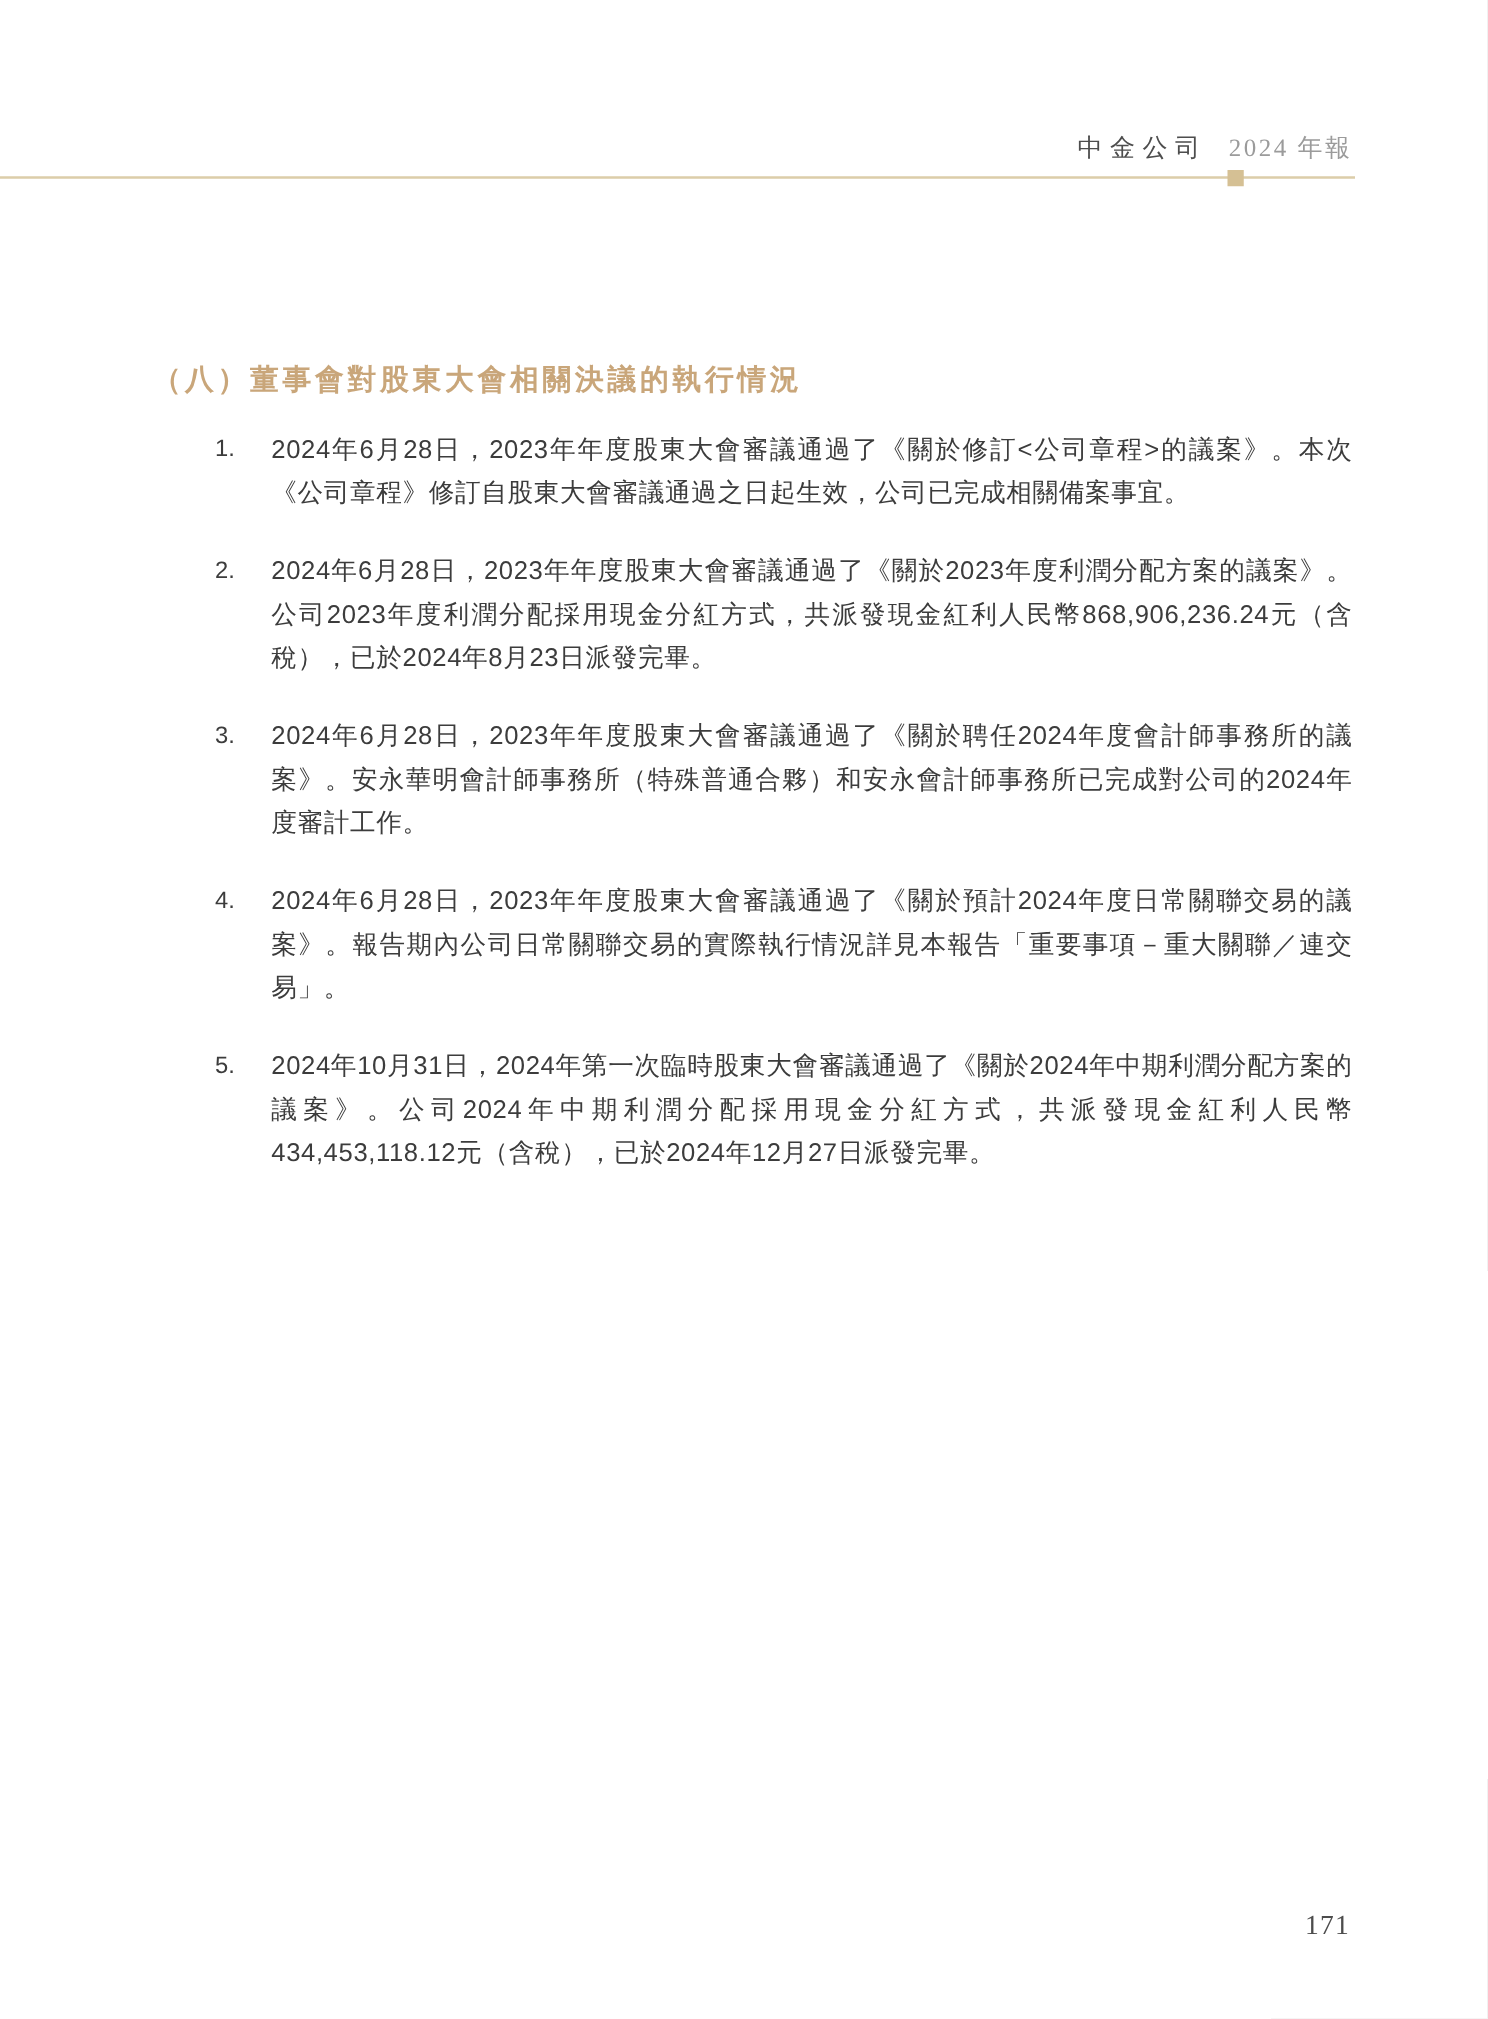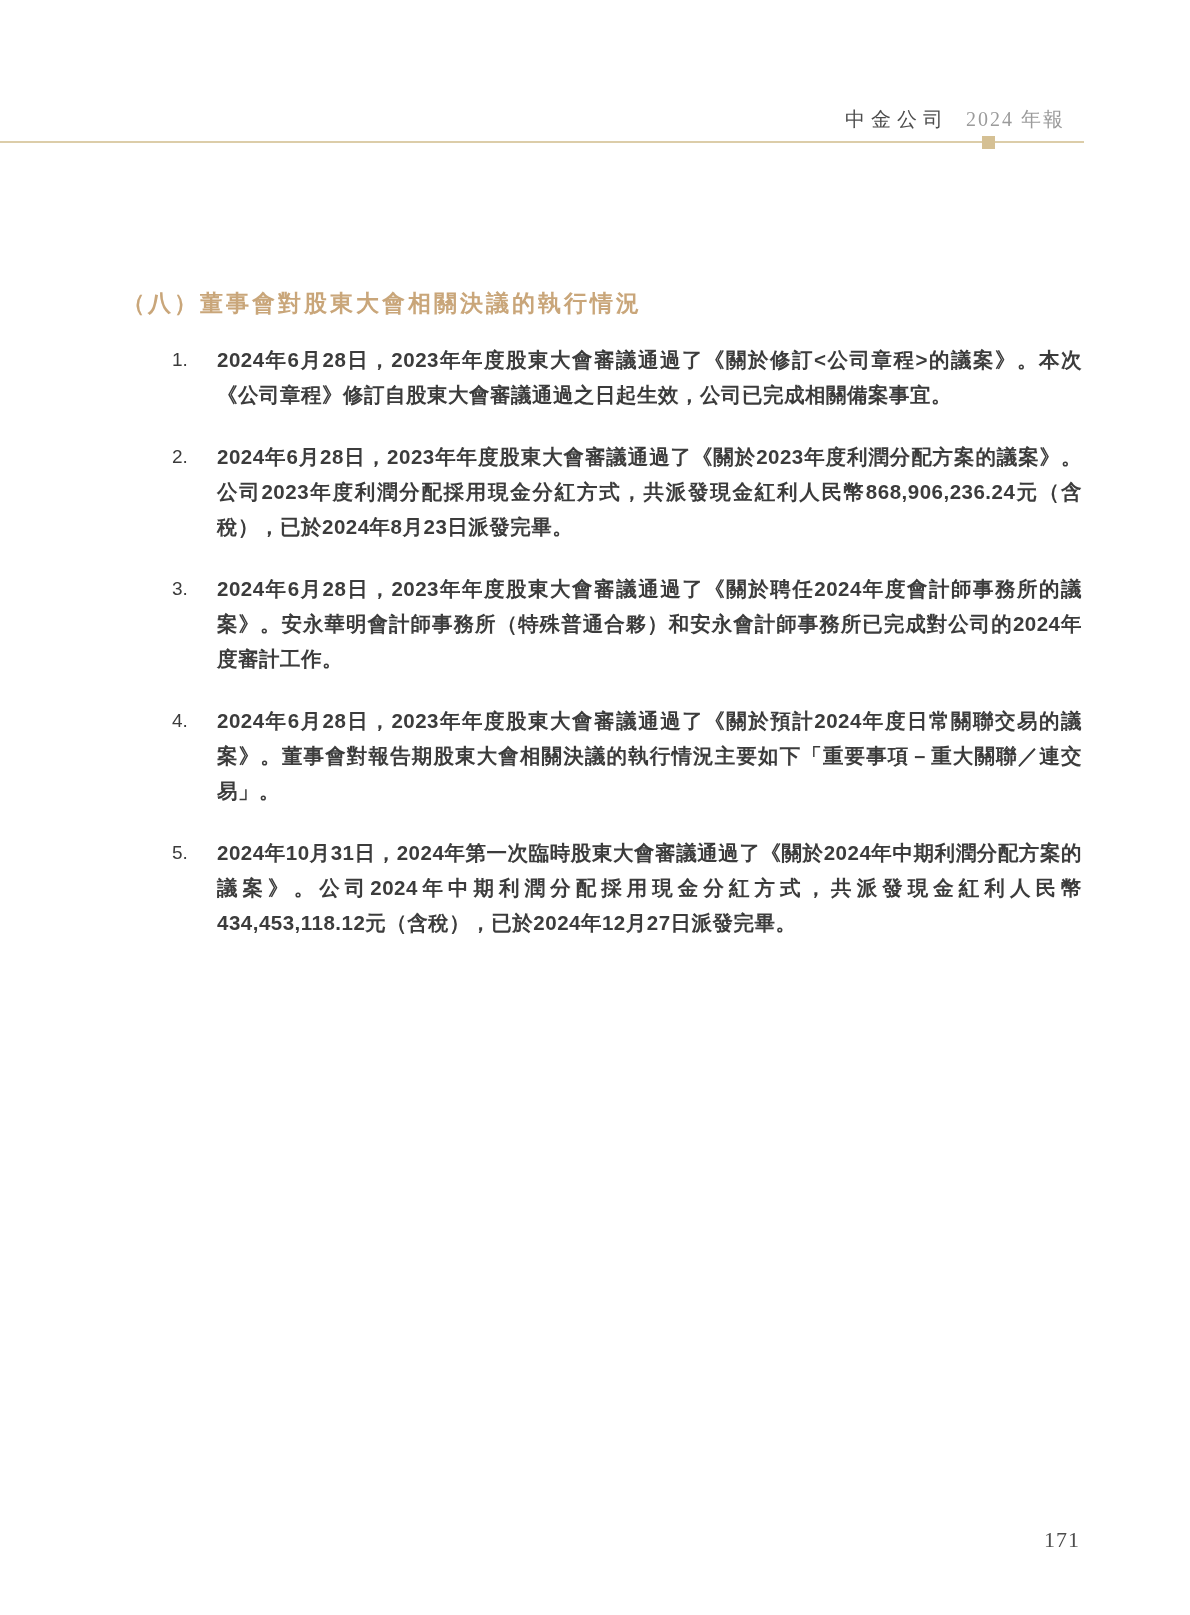--- a/index.html
+++ b/index.html
@@ -11,21 +11,21 @@
     margin: 0 auto;
     background: #ffffff;
     font-family: "Liberation Sans", sans-serif;
     overflow: hidden;
   }
 
   
   .header-brand {
     position: absolute;
     top: 106px;
-    right: 125px;
+    right: 108px;
     font-family: "Liberation Serif", serif;
     font-size: 20px;
     line-height: 26px;
     white-space: nowrap;
   }
   .company-name {
     color: #4d4d4d;
     letter-spacing: 6px;
   }
   .report-year {
@@ -87,21 +87,20 @@
     color: #3c3c3c;
     line-height: 35px;
   }
   .item-text {
     flex: 1;
     font-size: 20.5px;
     color: #3c3c3c;
     line-height: 35px;
     text-align: justify;
     letter-spacing: 0.5px;
-    font-weight: bold;
   }
 
   
   .page-number {
     position: absolute;
     top: 1527px;
     right: 110px;
     font-family: "Liberation Serif", serif;
     font-size: 22px;
     color: #4d4d4d;
@@ -131,21 +130,21 @@
       <div class="resolution-item">
         <span class="item-num">2.</span>
         <p class="item-text">2024年6月28日，2023年年度股東大會審議通過了《關於2023年度利潤分配方案的議案》。公司2023年度利潤分配採用現金分紅方式，共派發現金紅利人民幣868,906,236.24元（含稅），已於2024年8月23日派發完畢。</p>
       </div>
       <div class="resolution-item">
         <span class="item-num">3.</span>
         <p class="item-text">2024年6月28日，2023年年度股東大會審議通過了《關於聘任2024年度會計師事務所的議案》。安永華明會計師事務所（特殊普通合夥）和安永會計師事務所已完成對公司的2024年度審計工作。</p>
       </div>
       <div class="resolution-item">
         <span class="item-num">4.</span>
-        <p class="item-text">2024年6月28日，2023年年度股東大會審議通過了《關於預計2024年度日常關聯交易的議案》。董事會對報告期股東大會相關決議的執行情況主要如下「重要事項－重大關聯／連交易」。</p>
+        <p class="item-text">2024年6月28日，2023年年度股東大會審議通過了《關於預計2024年度日常關聯交易的議案》。報告期內公司日常關聯交易的實際執行情況詳見本報告「重要事項－重大關聯／連交易」。</p>
       </div>
       <div class="resolution-item">
         <span class="item-num">5.</span>
         <p class="item-text">2024年10月31日，2024年第一次臨時股東大會審議通過了《關於2024年中期利潤分配方案的議案》。公司2024年中期利潤分配採用現金分紅方式，共派發現金紅利人民幣434,453,118.12元（含稅），已於2024年12月27日派發完畢。</p>
       </div>
     </div>
   </div>
 
   <span class="page-number">171</span>
 

